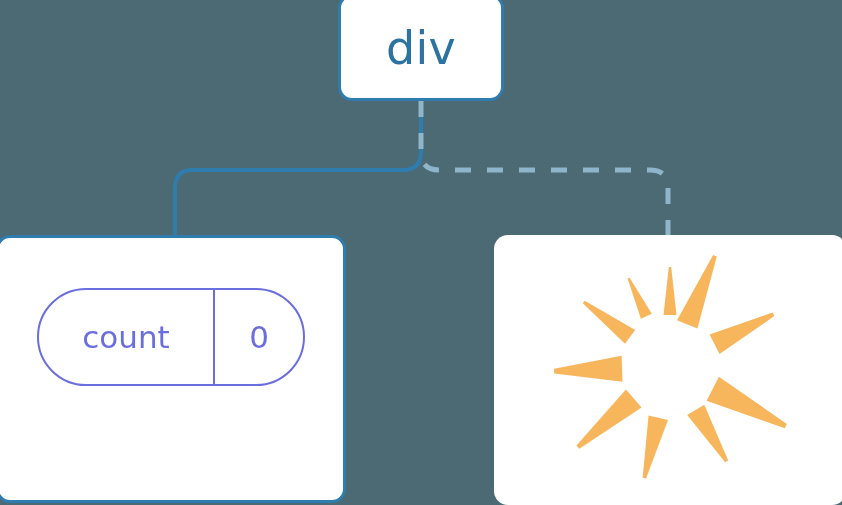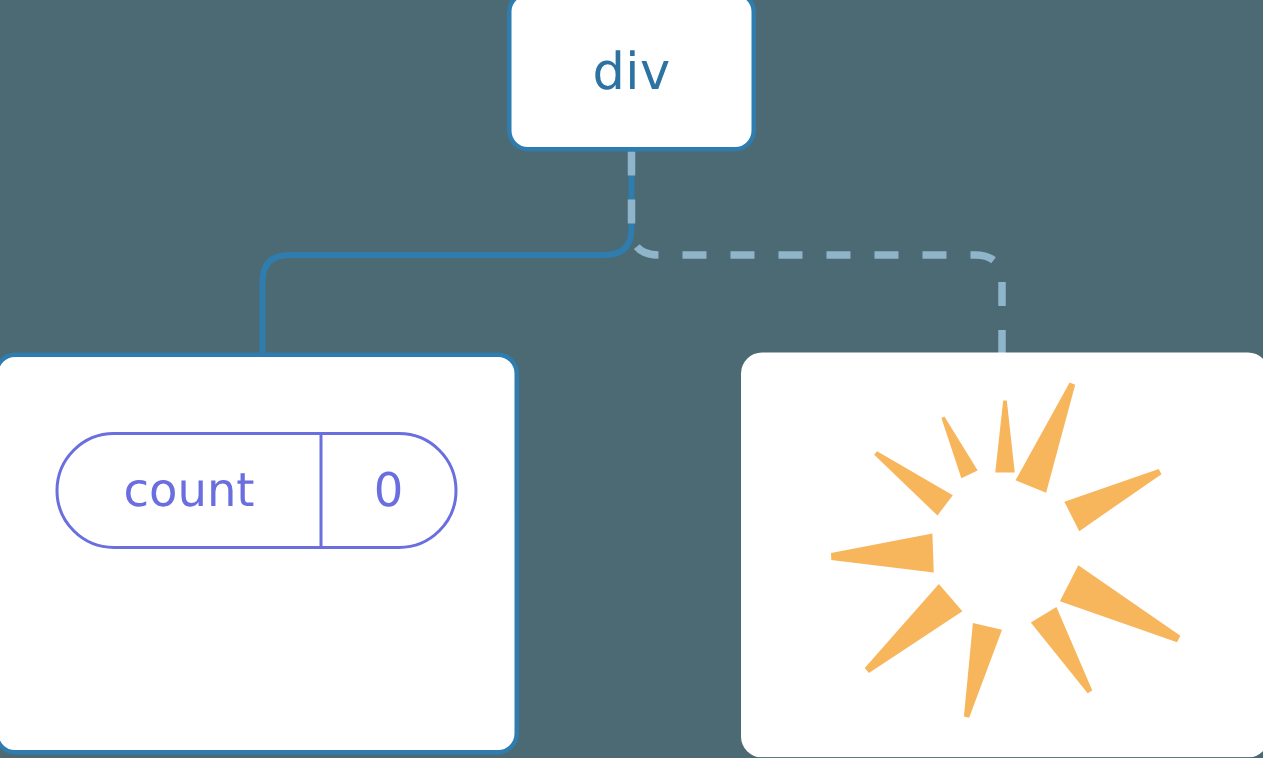--- a/index.html
+++ b/index.html
@@ -42,21 +42,21 @@
     left: 338px;
     top: -6px;
     width: 166px;
     height: 107px;
     display: flex;
     align-items: center;
     justify-content: center;
   }
   .node-title {
     color: #2d73a2;
-    font-size: 34px;
+    font-size: 46px;
     font-weight: 400;
     letter-spacing: 0.3px;
     line-height: 1;
   }
 
   
   #node-counter {
     left: -4px;
     top: 235px;
     width: 350px;
@@ -68,21 +68,21 @@
   }
   #node-counter .node-title {
     font-size: 33px;
     margin-bottom: 24px;
   }
 
   
   .pill {
     position: relative;
     width: 268px;
-    height: 78px;
+    height: 98px;
     border: 2px solid #6a6edf;
     border-radius: 49px;
     display: flex;
     align-items: stretch;
     box-sizing: border-box;
     background: #ffffff;
   }
   .pill-key,
   .pill-val {
     display: flex;

